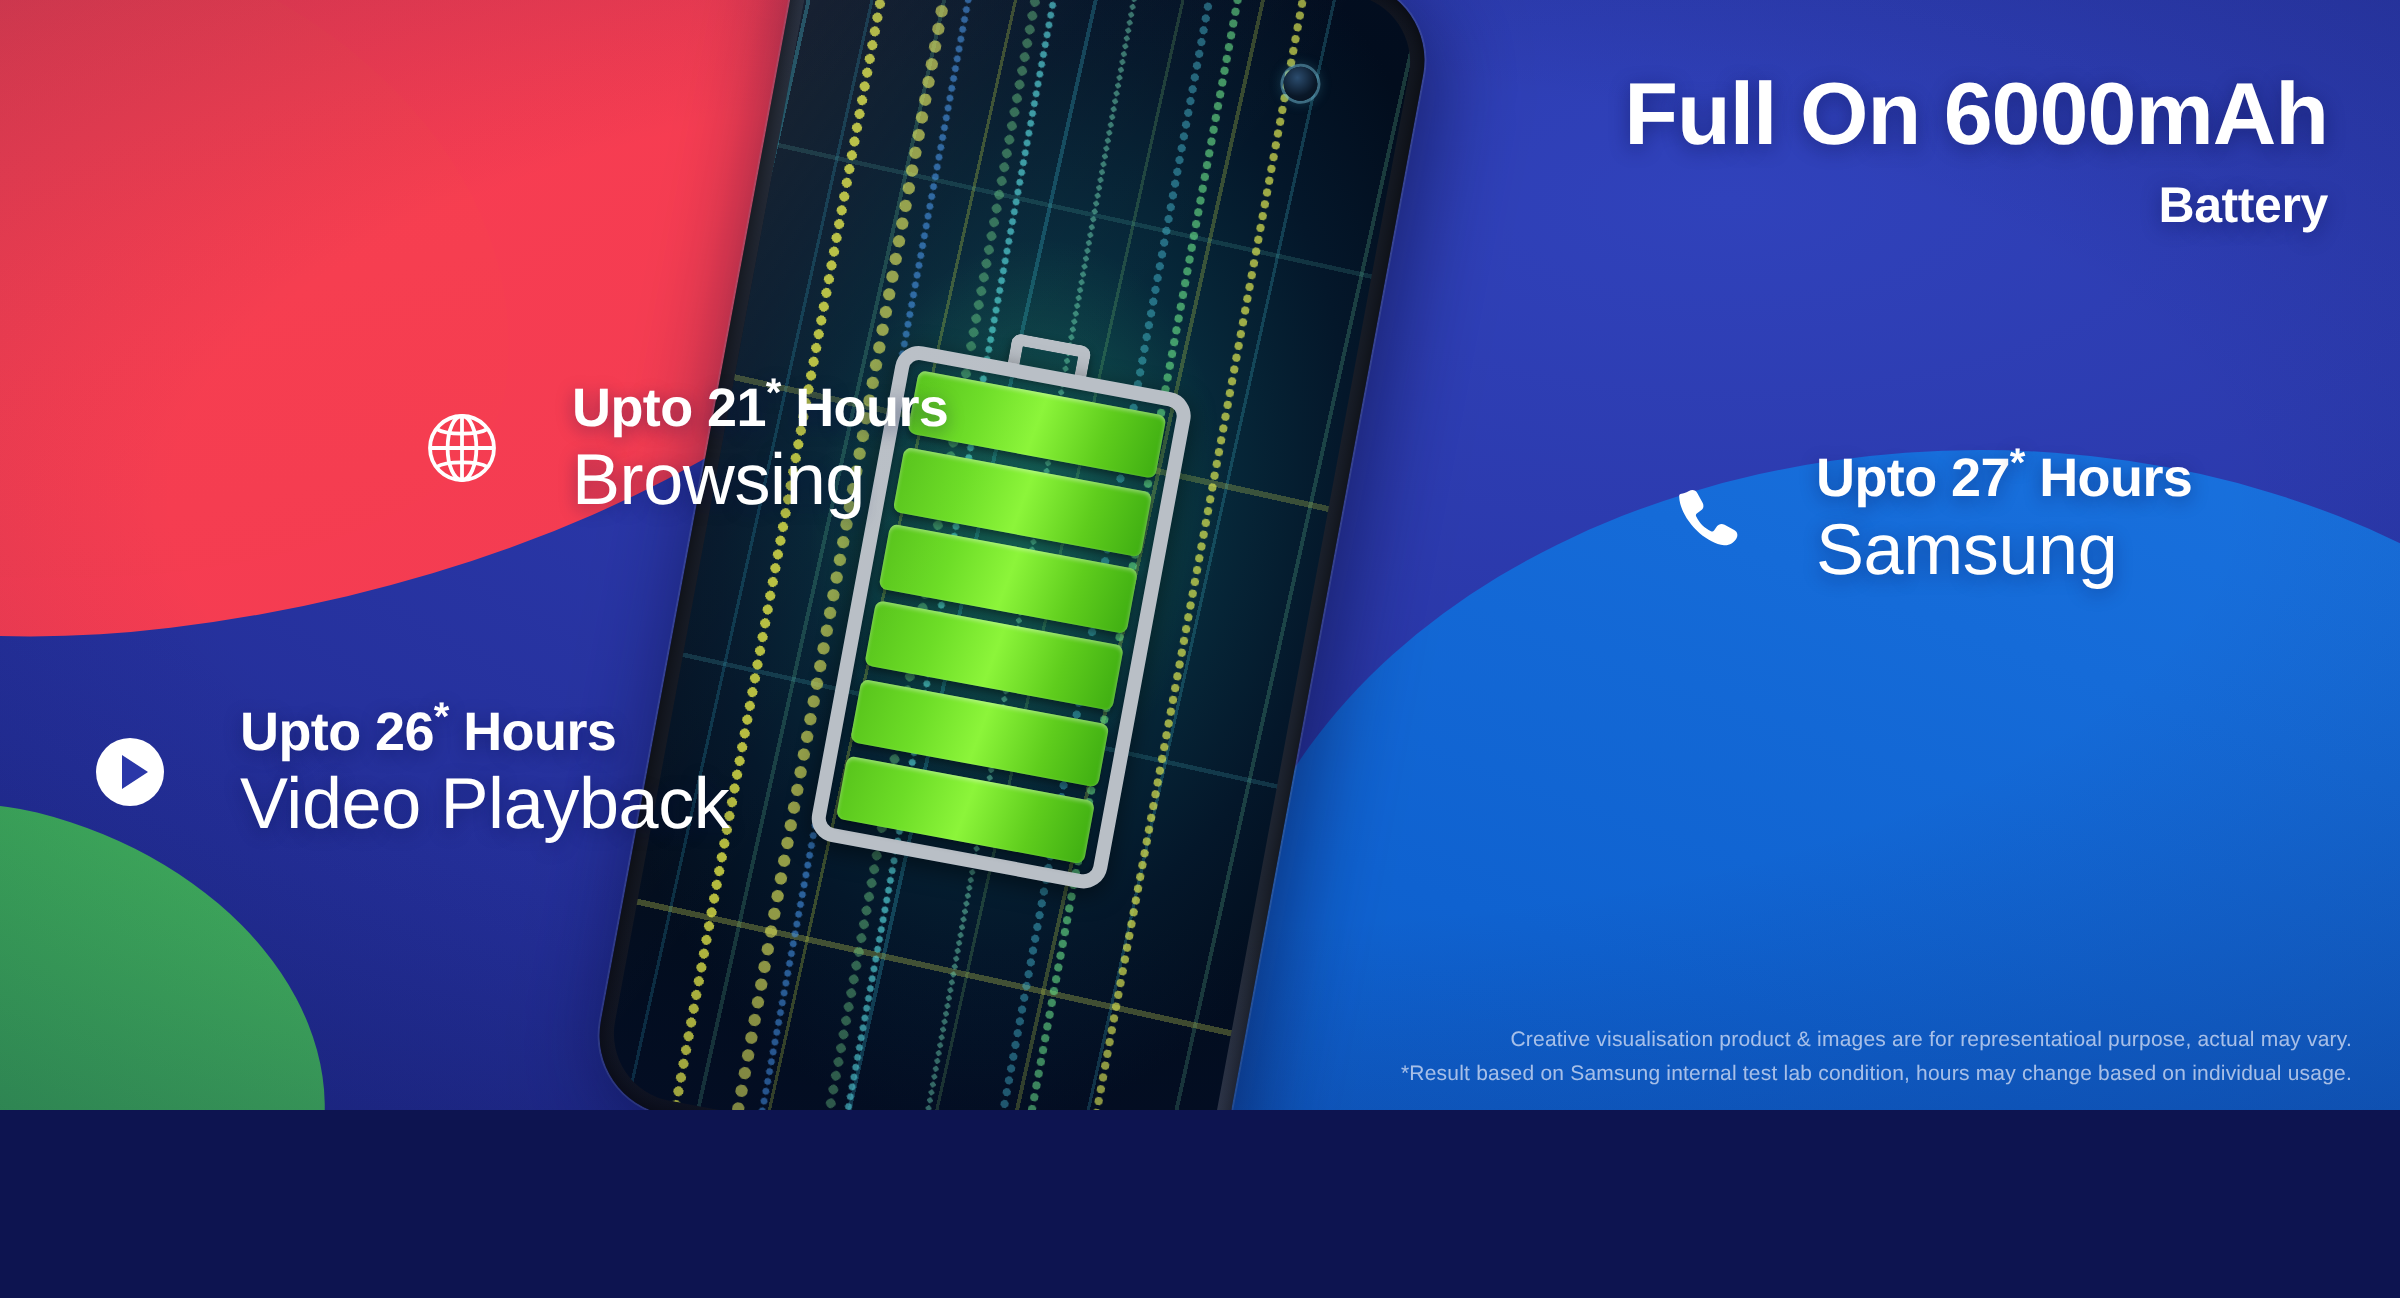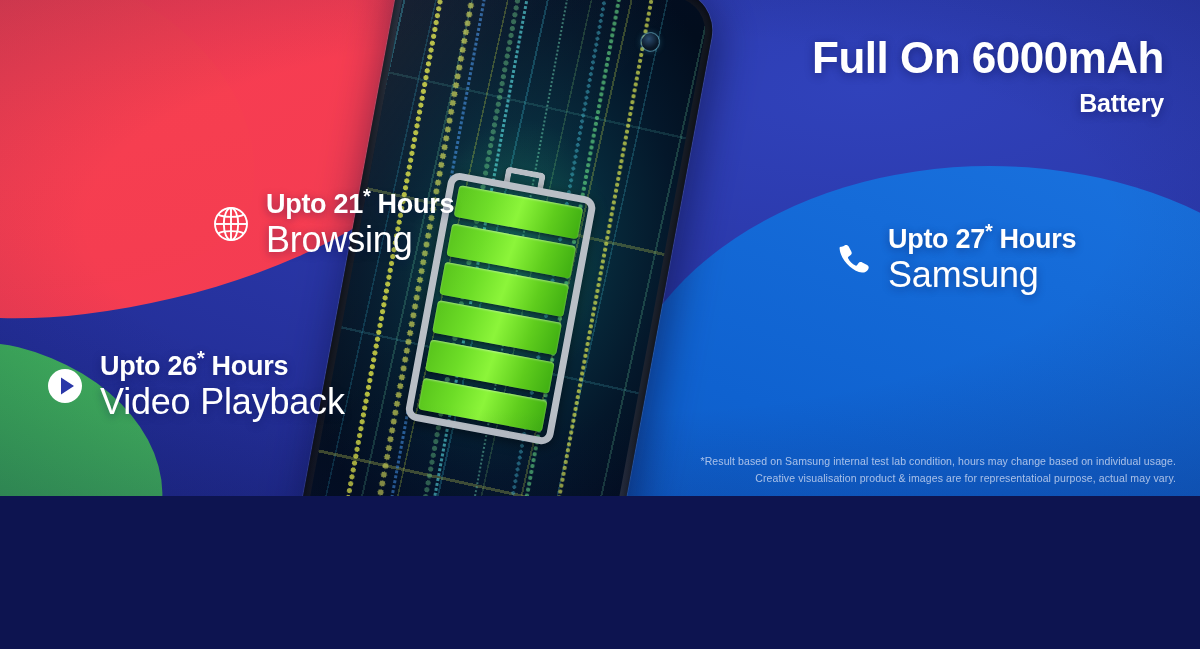--- a/index.html
+++ b/index.html
@@ -6,21 +6,21 @@
     margin: 0;
     padding: 0;
     background: #0d1450;
   }
   body {
     font-family: "Liberation Sans", sans-serif;
   }
   #poster {
     position: relative;
     width: 1200px;
-    height: 496px;
+    height: 555px;
     overflow: hidden;
     background: #15803d;
   }
 
   
   .bg-base {
     position: absolute;
     inset: 0;
     background: radial-gradient(120% 110% at 72% 18%, #3042bb 0%, #2a37a8 42%, #232e97 74%, #1d2786 100%);
   }
@@ -242,21 +242,21 @@
     letter-spacing: -0.2px;
     line-height: 1.2;
     margin-top: 8px;
   }
 
   
   .feature {
     position: absolute;
     display: flex;
     align-items: center;
-    gap: 12px;
+    gap: 32px;
     color: #ffffff;
     text-shadow: 0 2px 9px rgba(8,14,70,0.4);
   }
   .feature-icon {
     flex: 0 0 auto;
     width: 46px;
     height: 46px;
     display: flex;
     align-items: center;
     justify-content: center;
@@ -383,17 +383,17 @@
       </svg>
     </span>
     <span class="feature-text">
       <span class="feature-line1"><span>Upto 27</span><span class="star">*</span><span> Hours</span></span>
       <span class="feature-line2" style="display:block">Samsung</span>
     </span>
   </div>
 
 
   <div class="disclaimer">
+    <div>Creative visualisation product &amp; images are for representatioal purpose, actual may vary.</div>
     <div>*Result based on Samsung internal test lab condition, hours may change based on individual usage.</div>
-    <div>Creative visualisation product &amp; images are for representatioal purpose, actual may vary.</div>
   </div>
 
 </div>
 
 </body></html>

